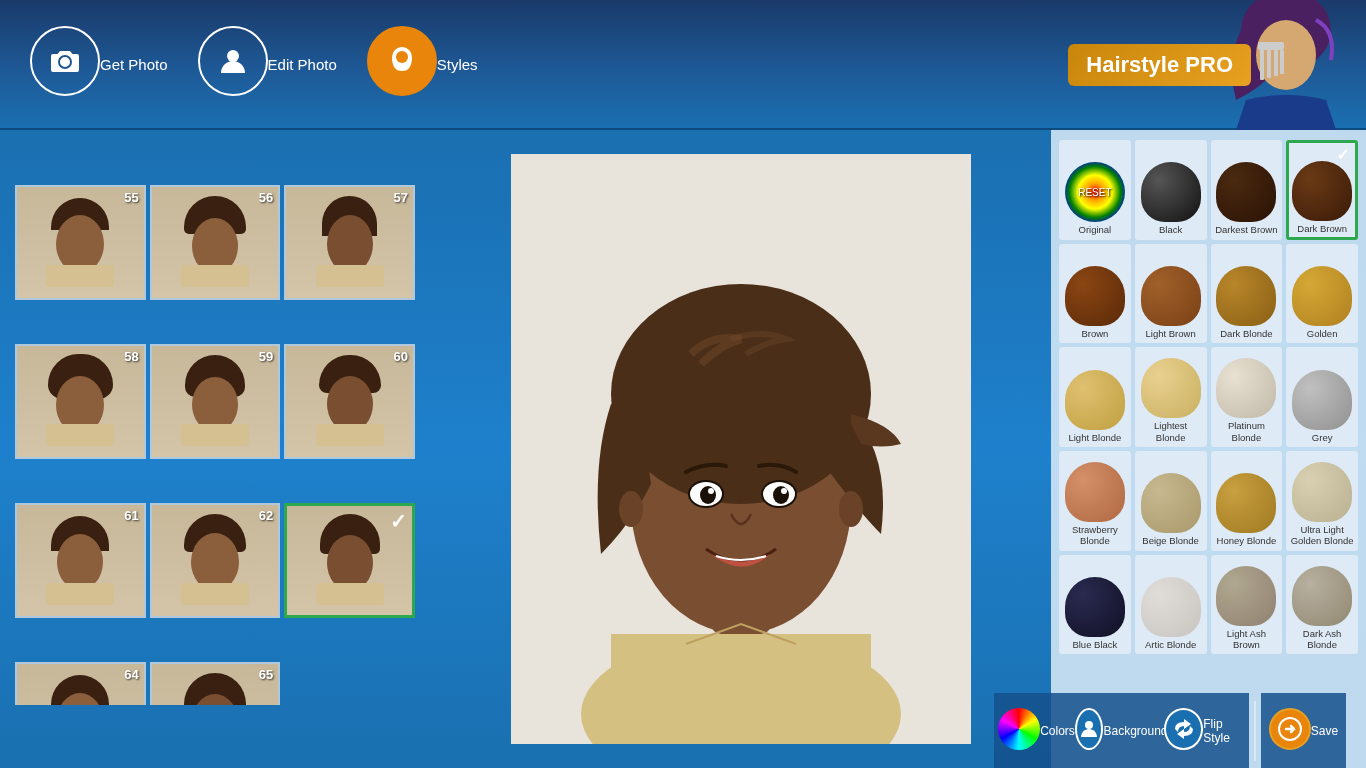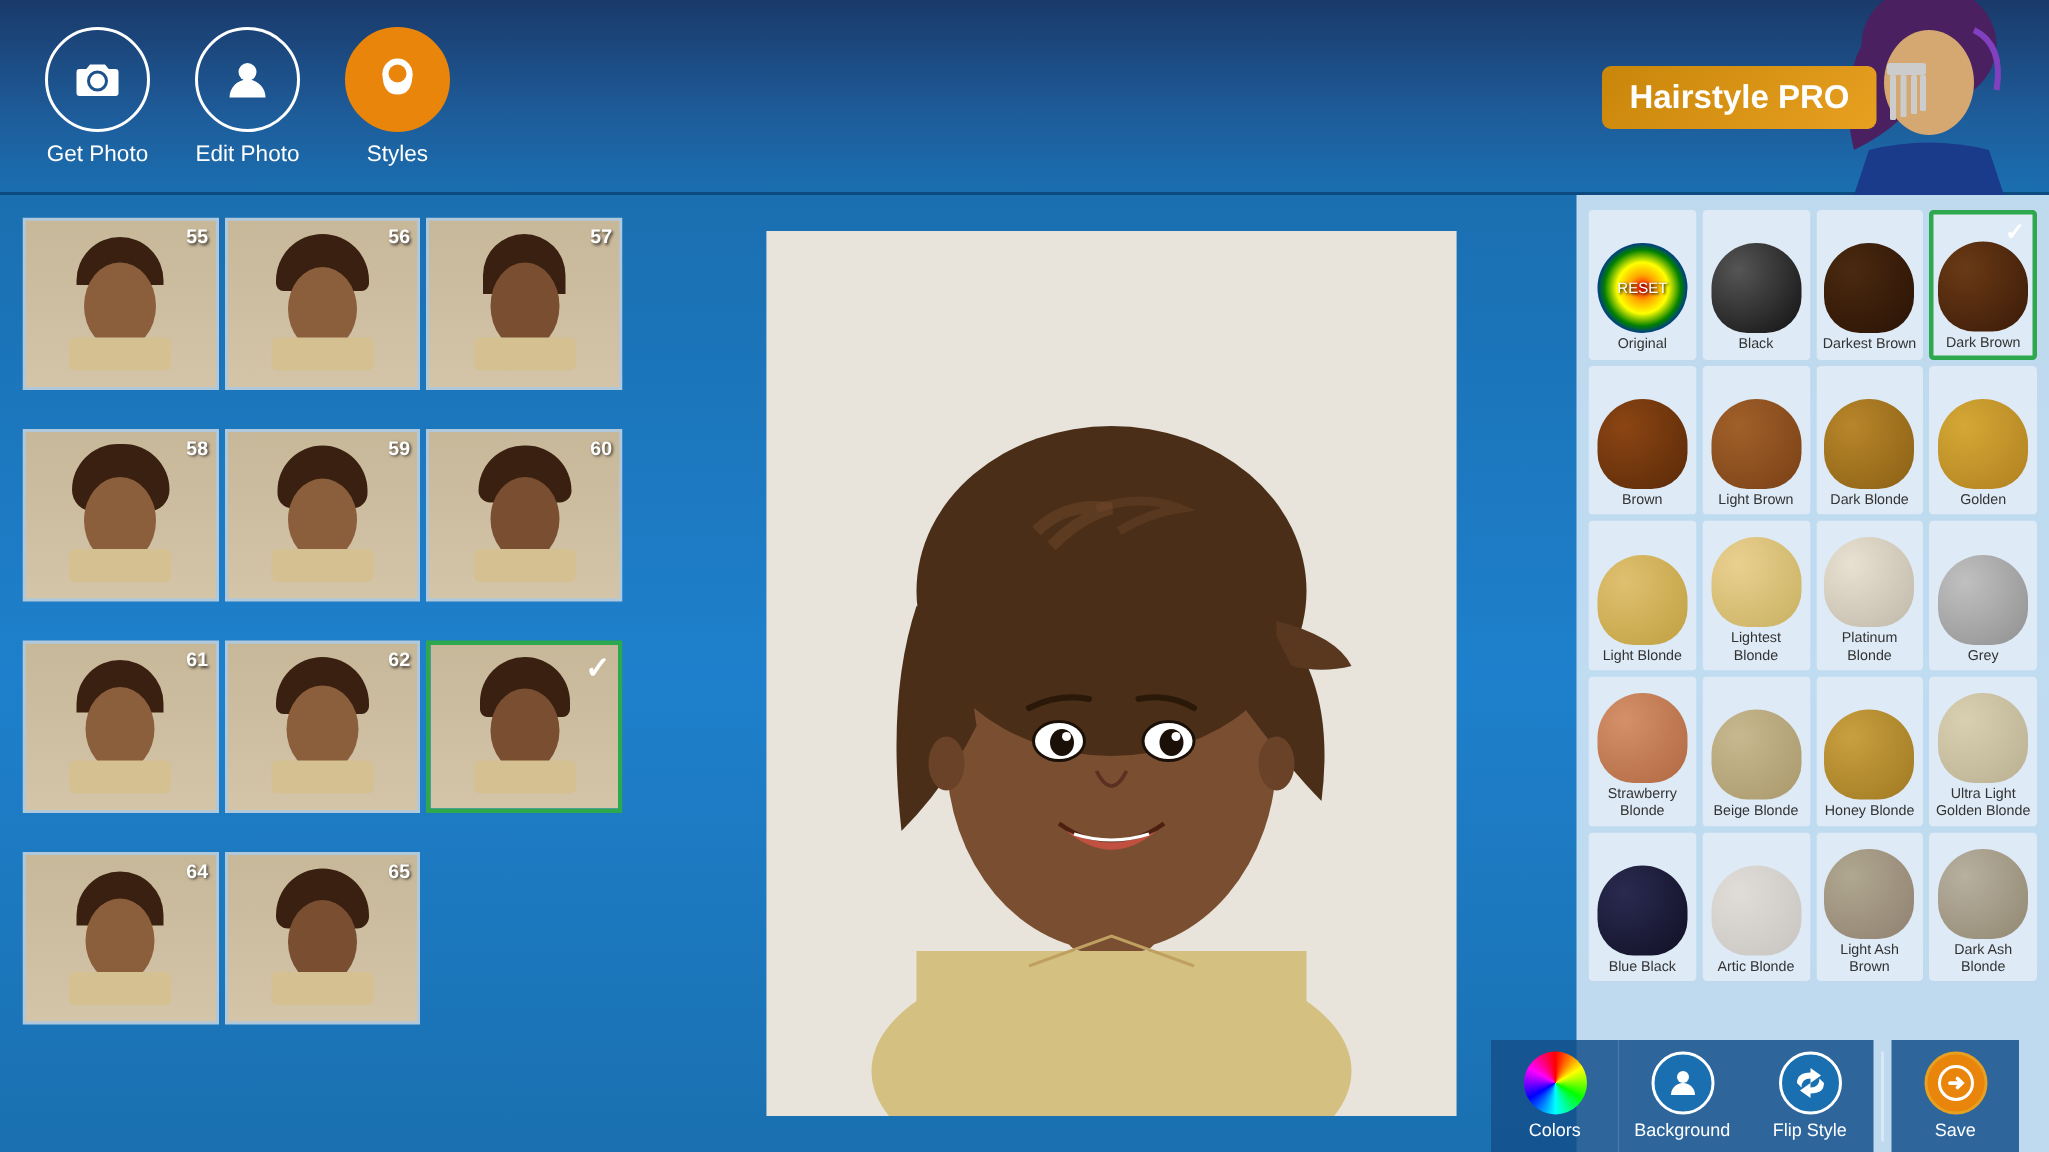--- a/index.html
+++ b/index.html
@@ -17,21 +17,21 @@
       height: 130px;
       background: linear-gradient(180deg, #1a3a6a 0%, #1e5c9a 60%, #1a6fb0 100%);
       display: flex;
       align-items: center;
       padding: 0 30px;
       border-bottom: 2px solid #0d4a80;
       position: relative;
     }
     .nav-item {
       display: flex;
-      flex-direction: column;
+      flex-direction: row;
       align-items: center;
       margin-right: 30px;
       cursor: pointer;
       color: white;
     }
     .nav-icon-circle {
       width: 70px;
       height: 70px;
       border-radius: 50%;
       border: 2.5px solid white;
@@ -109,20 +109,21 @@
       overflow: hidden;
       height: 560px;
     }
     .style-item {
       position: relative;
       background: #b0c8dc;
       cursor: pointer;
       border: 2px solid transparent;
       overflow: hidden;
       height: 115px;
+      margin-top: 40px;
     }
     .style-item.selected {
       border: 3px solid #2ea84f;
     }
     .style-number {
       position: absolute;
       top: 3px;
       right: 5px;
       color: white;
       font-size: 13px;
@@ -274,21 +275,20 @@
       height: 75px;
       background: transparent;
     }
     .bottom-actions {
       display: flex;
       align-items: center;
       gap: 0;
     }
     .bottom-btn {
       display: flex;
-      flex-direction: column;
       align-items: center;
       justify-content: center;
       width: 85px;
       height: 75px;
       cursor: pointer;
       color: white;
       background: rgba(20, 80, 140, 0.85);
     }
     .bottom-btn-icon {
       width: 42px;

